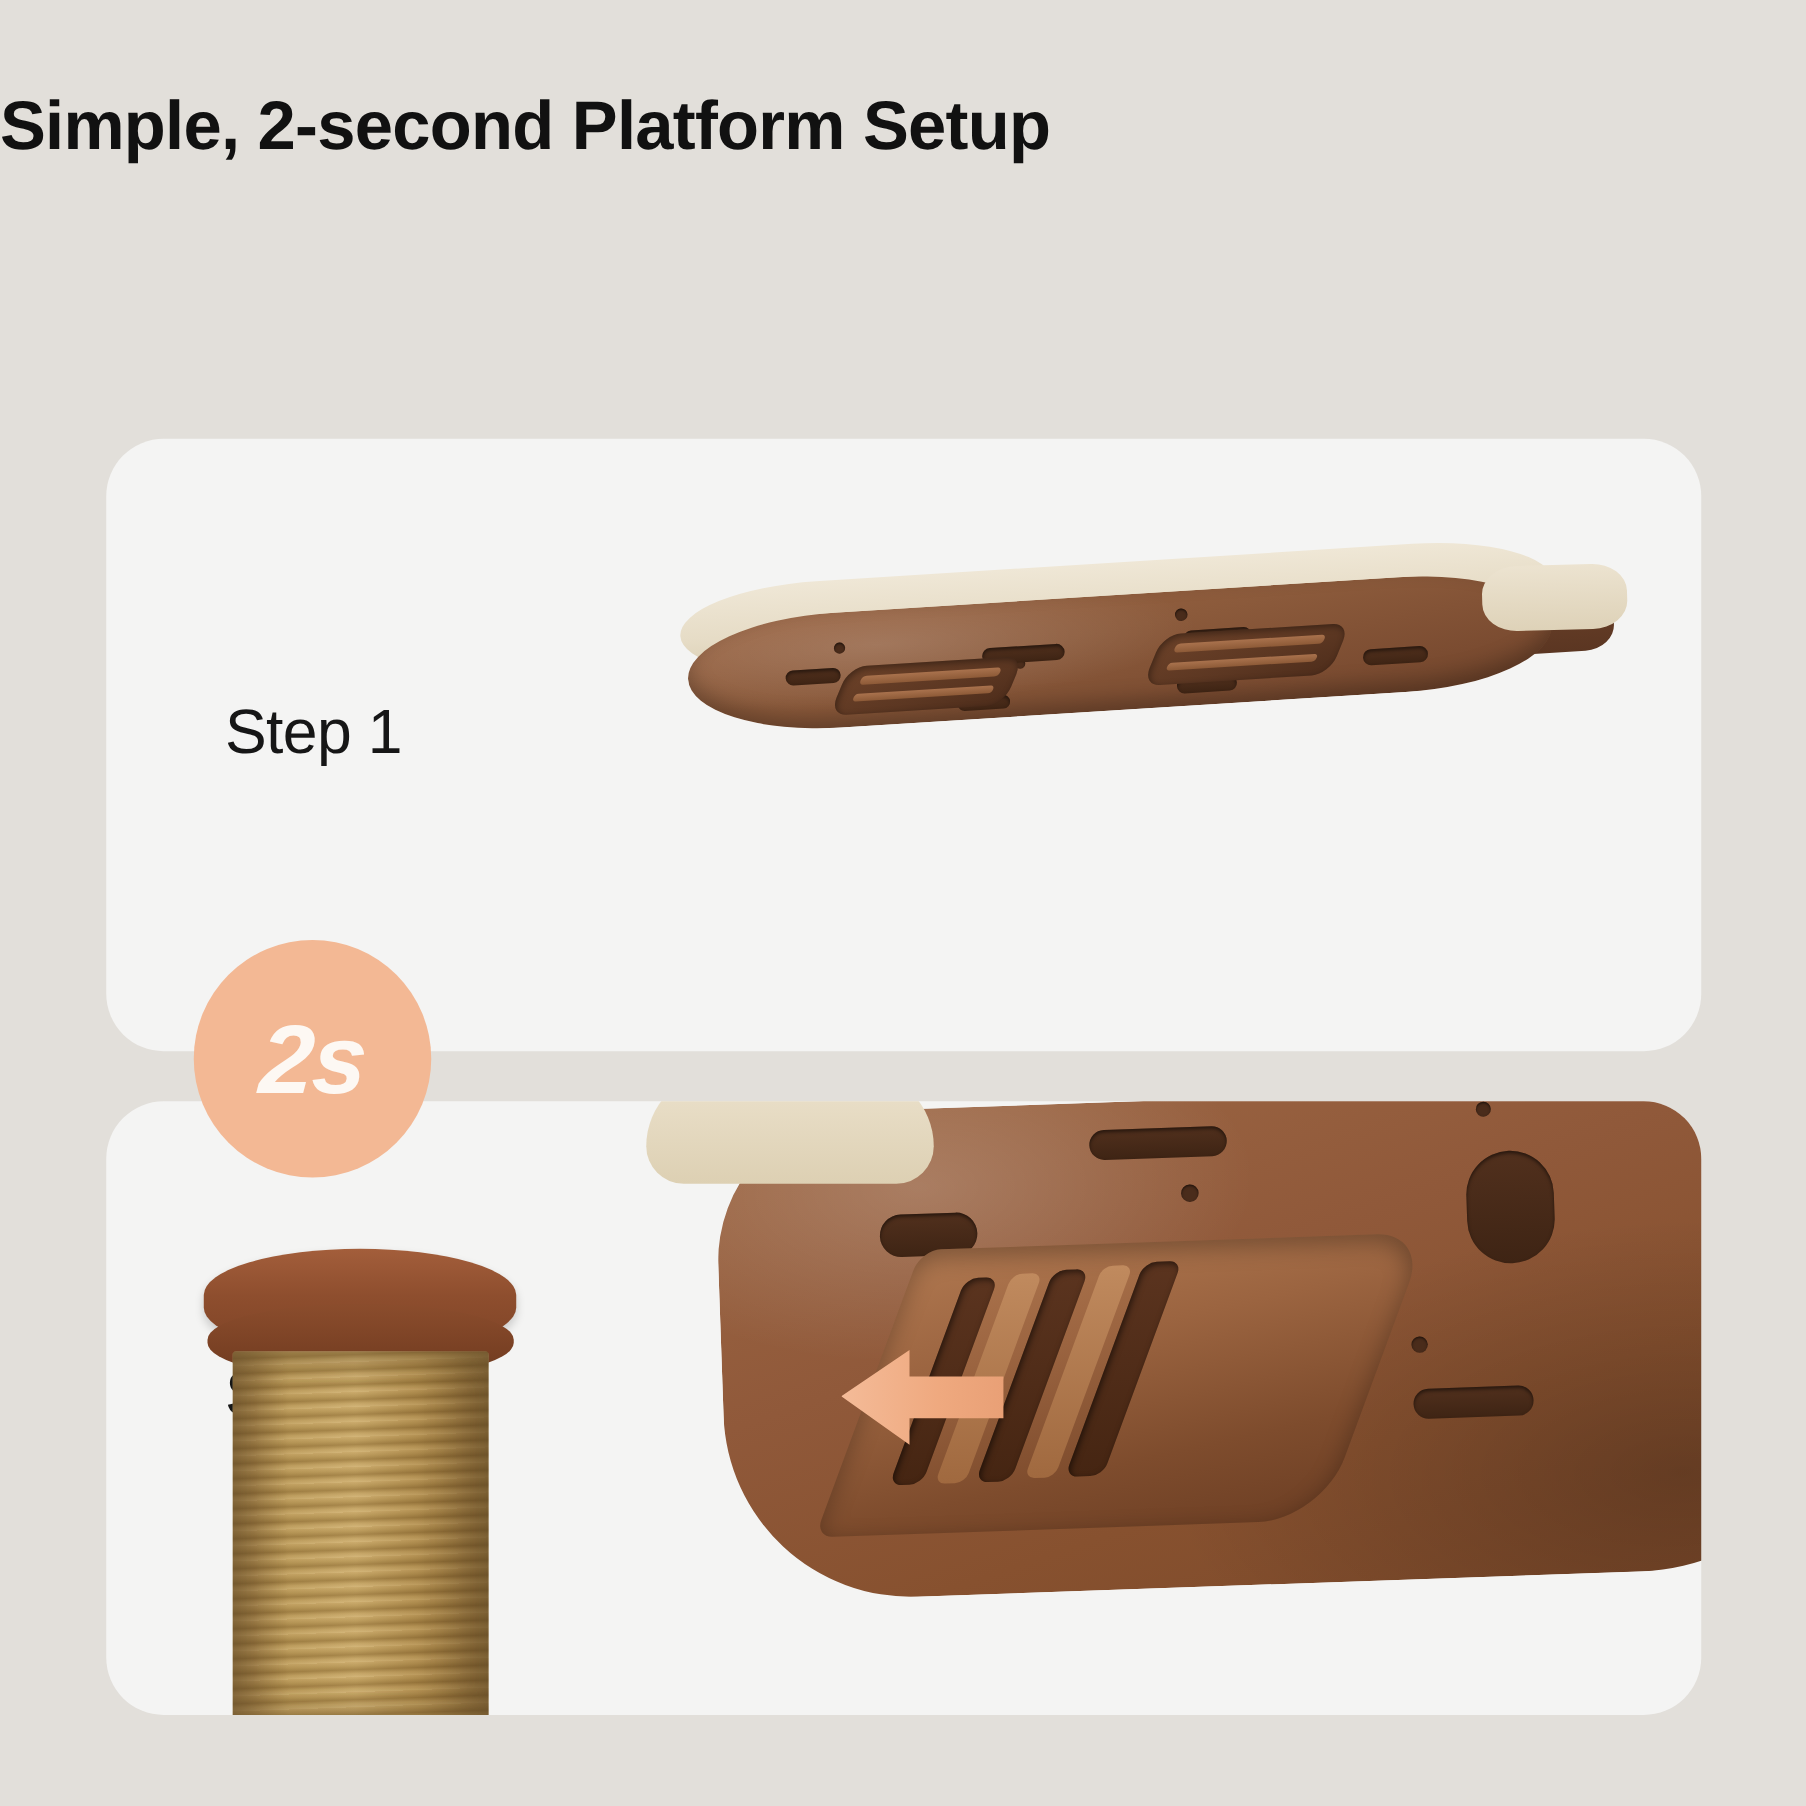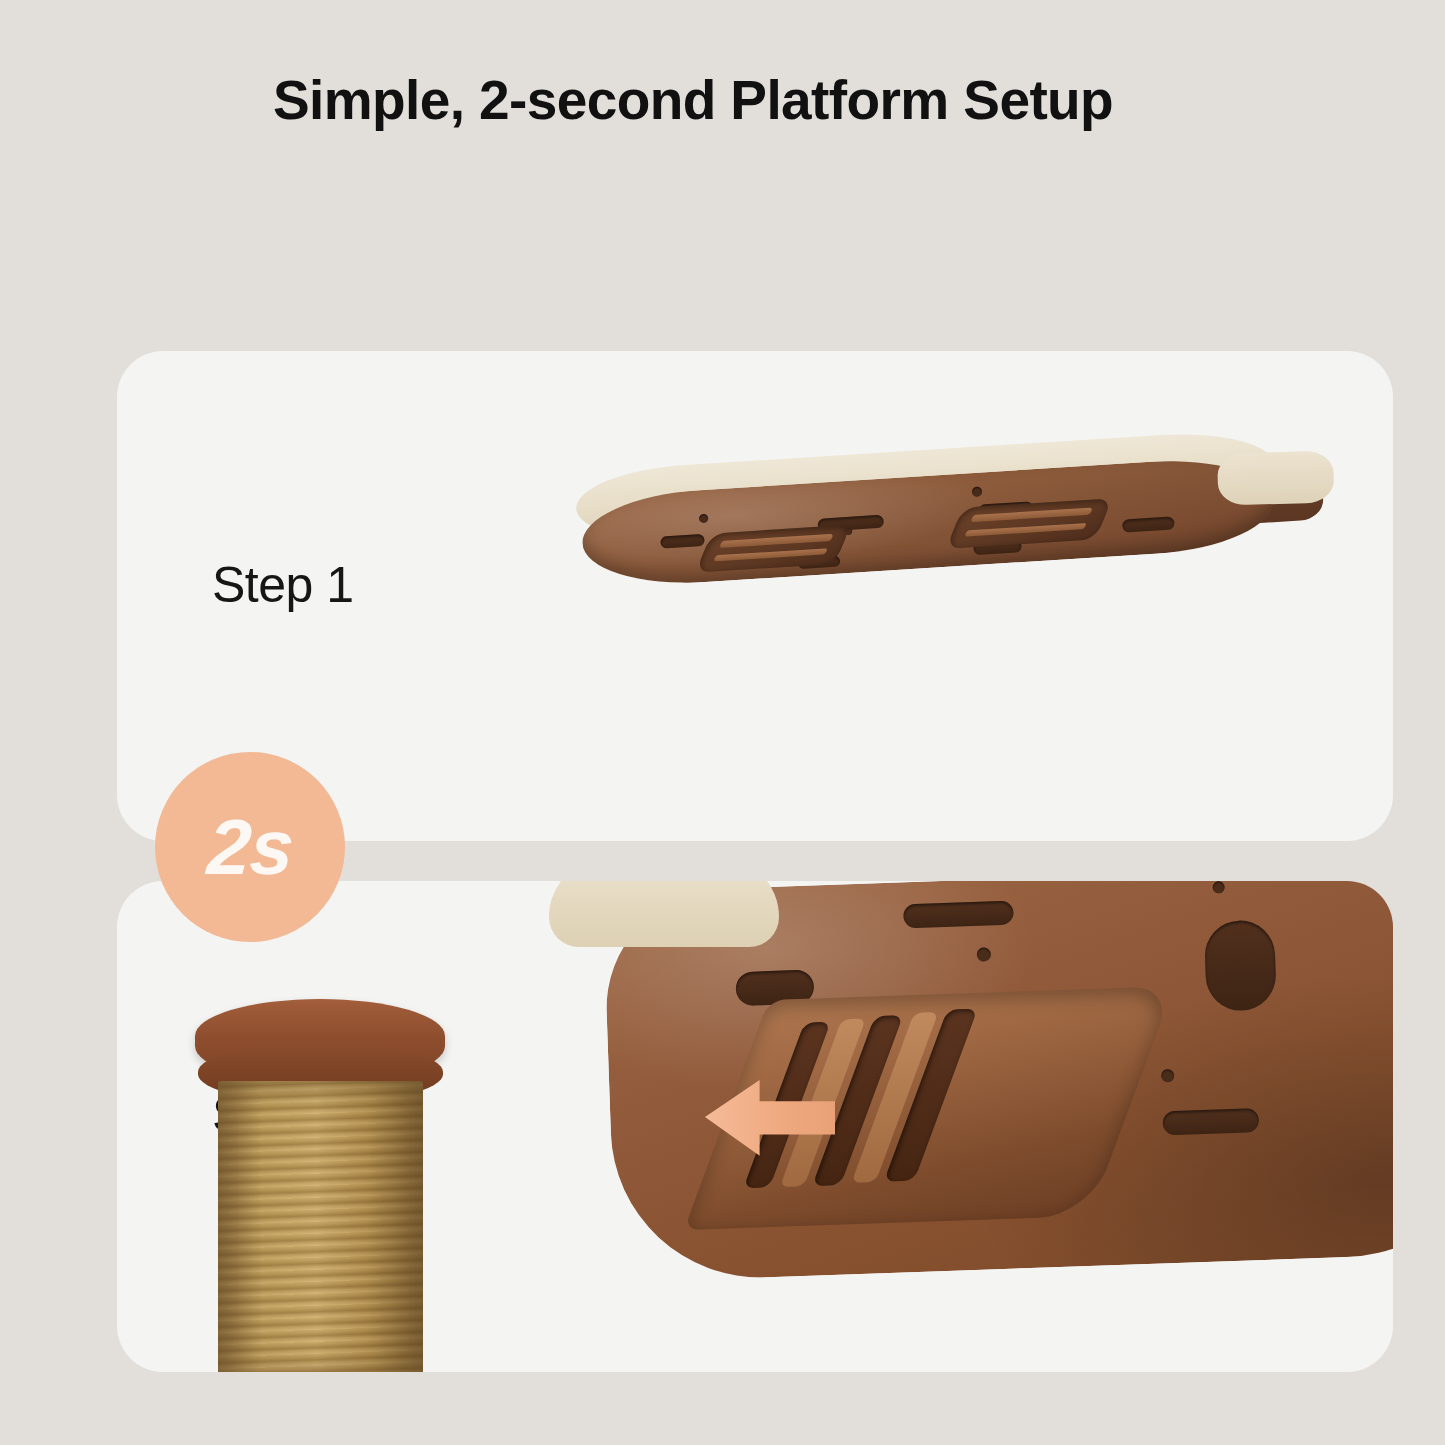--- a/index.html
+++ b/index.html
@@ -14,21 +14,21 @@
     font-family: "Liberation Sans", sans-serif;
     overflow: hidden;
     position: relative;
   }
 
   
   #header {
     position: absolute;
     top: 0; left: 0;
     width: 1386px;
-    text-align: center;
+    text-align: left;
     padding-top: 72px;
     box-sizing: border-box;
   }
   #page-title {
     font-size: 55px;
     font-weight: 700;
     color: #111111;
     letter-spacing: -0.6px;
     line-height: 1.05;
     margin: 0;
@@ -41,21 +41,20 @@
     line-height: 1.1;
     margin: 22px 0 0 0;
   }
 
   
   .card {
     position: absolute;
     background: #f4f4f3;
     border-radius: 46px;
     overflow: hidden;
-    margin-left: 32px;
   }
   #step1-card {
     left: 85px;  top: 351px;
     width: 1276px; height: 490px;
   }
   #step2-card {
     left: 85px;  top: 881px;
     width: 1276px; height: 491px;
   }
 

